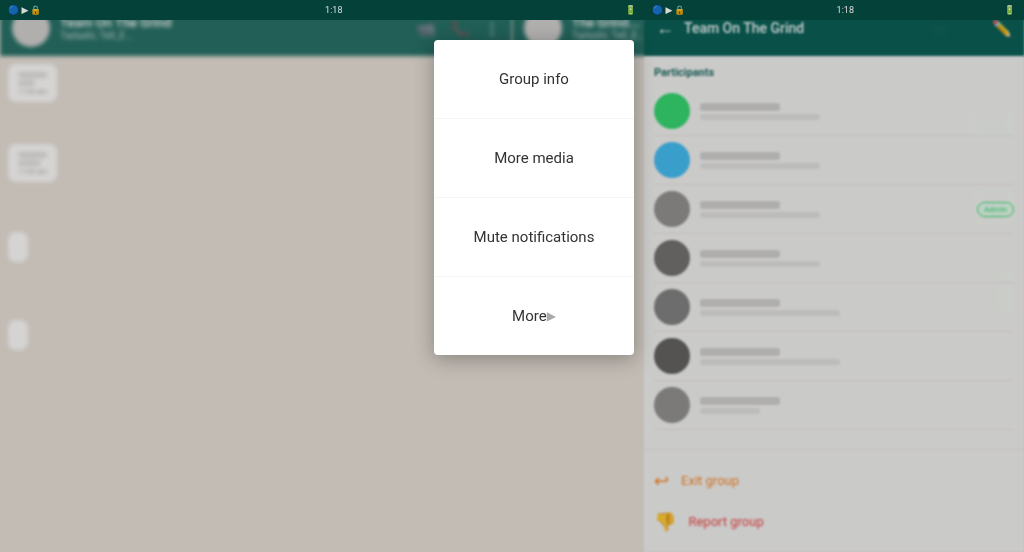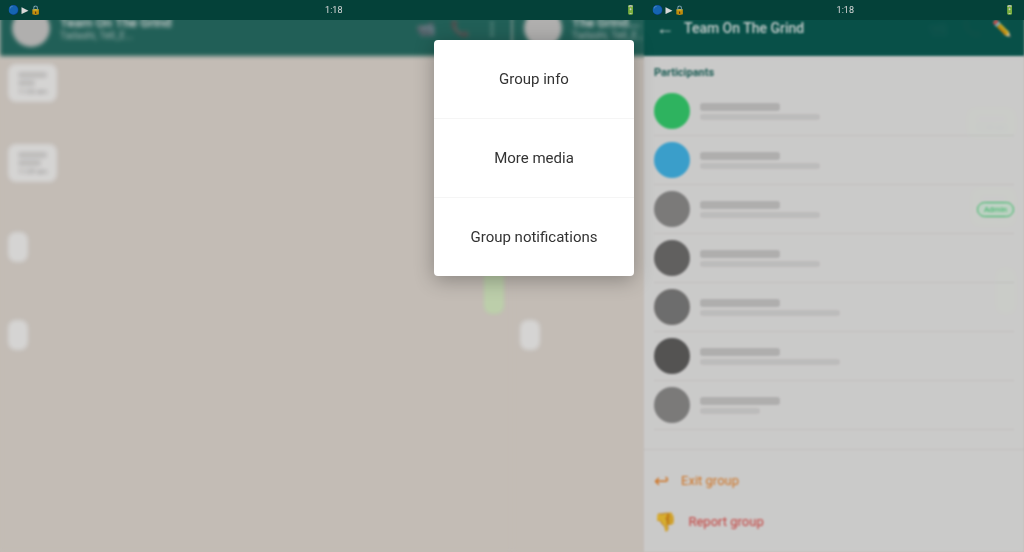--- a/index.html
+++ b/index.html
@@ -475,21 +475,25 @@
 <div class="overlay"></div>
 
 <div class="dropdown-menu">
   <div class="menu-item">
     <span>Group info</span>
   </div>
   <div class="menu-item">
     <span>More media</span>
   </div>
   <div class="menu-item">
-    <span>Group notifications</span>
+    <span>Mute notifications</span>
+  </div>
+  <div class="menu-item">
+    <span>More</span>
+    <span class="chevron">▶</span>
   </div>
 </div>
 
 <div class="status-bar" style="right: 645px; right: auto; width: 645px;">
   <span>🔵 ▶ 🔒</span>
   <span>1:18</span>
   <span>🔋</span>
 </div>
 <div class="status-bar" style="left: 644px; background: #054d44;">
   <span>🔵 ▶ 🔒</span>

